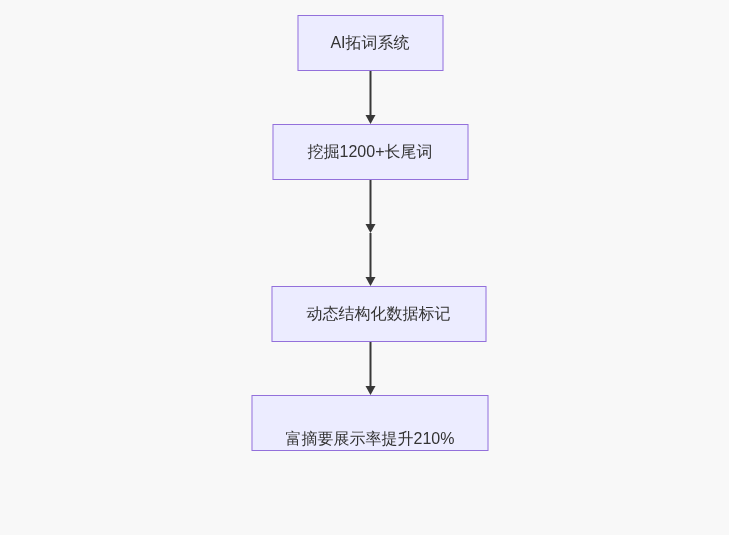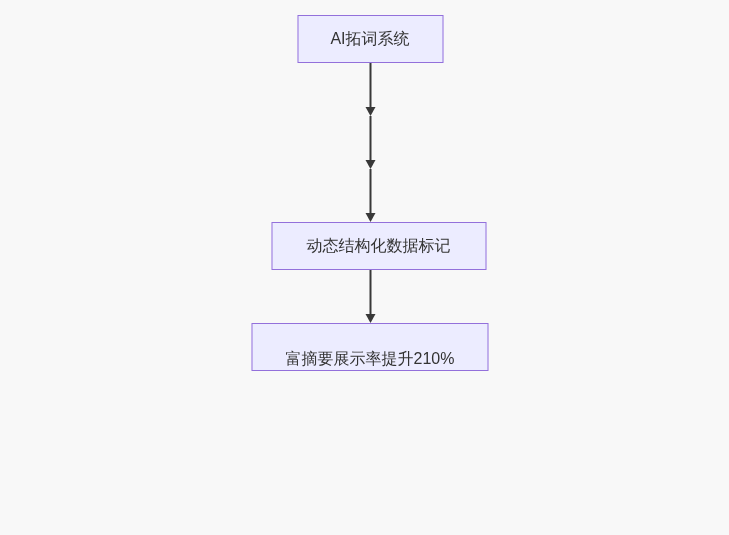--- a/index.html
+++ b/index.html
@@ -18,21 +18,21 @@
     position: absolute;
     top: 15px;
     left: 370px;
     transform: translateX(-50%);
     display: flex;
     flex-direction: column;
     align-items: center;
   }
   .node {
     box-sizing: border-box;
-    height: 48px;
+    height: 56px;
     background: #ECECFF;
     border: 1px solid #9370DB;
     display: flex;
     align-items: center;
     justify-content: center;
     color: #333333;
     font-size: 16px;
     white-space: nowrap;
   }
   .node-1 { width: 146px; }
@@ -66,20 +66,23 @@
 
   <div class="node node-1">
     <span>AI拓词系统</span>
   </div>
 
   <div class="edge">
     <div class="line"></div>
     <div class="head"></div>
   </div>
 
+  <div class="node node-2">
+    <span>挖掘1200+长尾词</span>
+  </div>
 
   <div class="edge">
     <div class="line"></div>
     <div class="head"></div>
   </div>
 
 
   <div class="edge">
     <div class="line"></div>
     <div class="head"></div>

